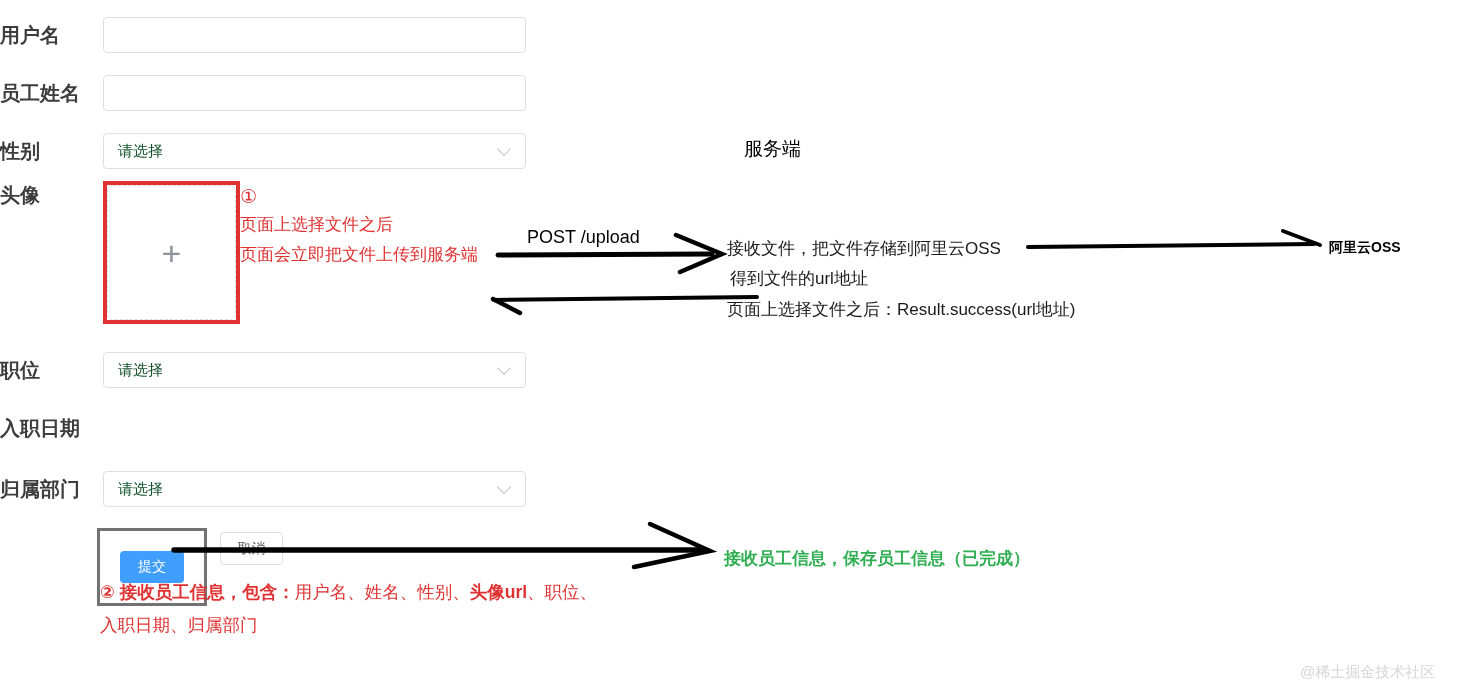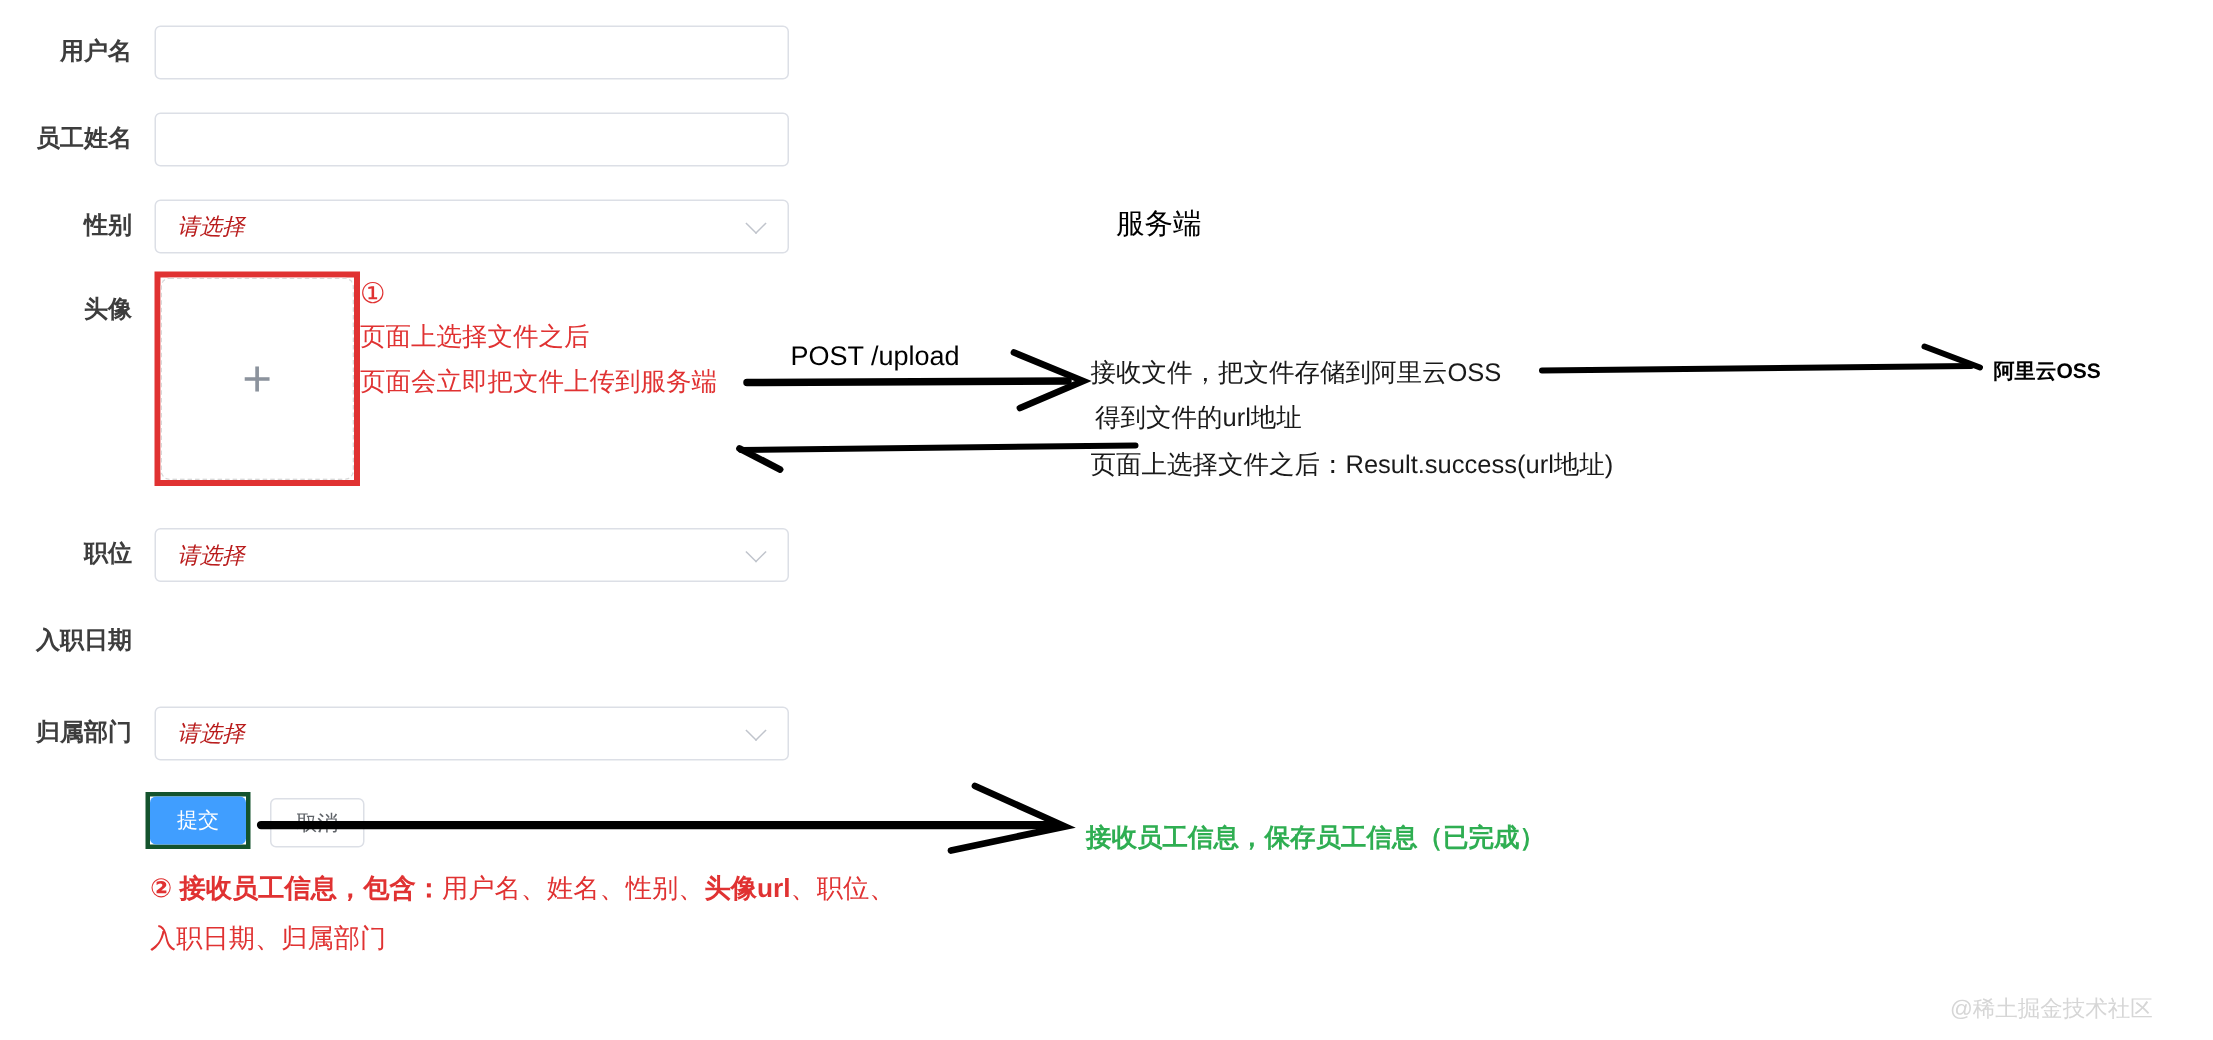--- a/index.html
+++ b/index.html
@@ -3,46 +3,46 @@
 <meta charset="utf-8">
 <style>
   html,body{margin:0;padding:0;background:#fff;}
   .canvas{
     position:relative;width:1475px;height:693px;background:#ffffff;overflow:hidden;
     font-family:"Liberation Sans","DejaVu Sans",sans-serif;
   }
   
   .form-row{position:absolute;left:0;display:flex;align-items:flex-start;}
   .flabel{
-    display:block;width:88px;text-align:right;font-size:16px;font-weight:700;
+    display:block;width:88px;text-align:left;font-size:20px;font-weight:700;
     color:#3d3d3d;line-height:36px;flex:0 0 88px;
   }
   .ctrl{margin-left:15px;}
   .el-input{
     width:423px;height:36px;border:1px solid #dcdfe6;border-radius:4px;background:#fff;
     box-sizing:border-box;font-size:15px;color:#606266;padding:0 12px;outline:none;
   }
   .el-select{
     position:relative;width:423px;height:36px;border:1px solid #dcdfe6;border-radius:4px;
     background:#fff;box-sizing:border-box;display:flex;align-items:center;cursor:pointer;
   }
-  .ph{font-size:15px;color:#b91c1c;margin-left:14px;font-style:italic;}
+  .ph{font-size:15px;color:#14532d;margin-left:14px;}
   .chev{
     position:absolute;right:16px;top:50%;width:9px;height:9px;margin-top:-7px;
     border-right:1.7px solid #c0c4cc;border-bottom:1.7px solid #c0c4cc;transform:rotate(45deg);
   }
   .cal-icon{display:inline-block;margin-left:13px;line-height:0;}
   .red-outline{border:4px solid #e03232;}
   .upload-box{
     width:129px;height:135px;background:#fff;border:1px dashed #d9d9d9;border-radius:6px;
     box-sizing:border-box;display:flex;align-items:center;justify-content:center;cursor:pointer;
   }
   .plus{font-size:34px;font-weight:200;color:#8c939d;line-height:1;}
   .btn-row{position:absolute;left:97px;top:528px;display:flex;align-items:flex-start;}
-  .submit-wrap{border:3px solid #14532d;padding:0;}
+  .submit-wrap{border:3px solid #737373;padding:20px;}
   .btn-primary{
     width:64px;height:32px;background:#409eff;color:#fff;border:none;border-radius:4px;
     font-size:14px;cursor:pointer;font-family:inherit;
   }
   .btn-default{
     width:63px;height:33px;background:#fff;color:#5f6368;border:1px solid #dcdfe6;border-radius:4px;
     font-size:14px;cursor:pointer;margin-left:13px;margin-top:4px;font-family:inherit;
   }
   
   .abs{position:absolute;white-space:nowrap;}
@@ -77,21 +77,21 @@
 
   <div class="form-row" style="top:133px">
     <label class="flabel">性别</label>
     <div class="el-select ctrl">
       <span class="ph">请选择</span>
       <span class="chev"></span>
     </div>
   </div>
 
   <div class="form-row" style="top:181px">
-    <label class="flabel" style="line-height:20px;margin-top:16px">头像</label>
+    <label class="flabel" style="line-height:20px;margin-top:4px">头像</label>
     <div class="ctrl red-outline">
       <div class="upload-box">
         <span class="plus">+</span>
       </div>
     </div>
   </div>
 
   <div class="form-row" style="top:352px">
     <label class="flabel">职位</label>
     <div class="el-select ctrl">

